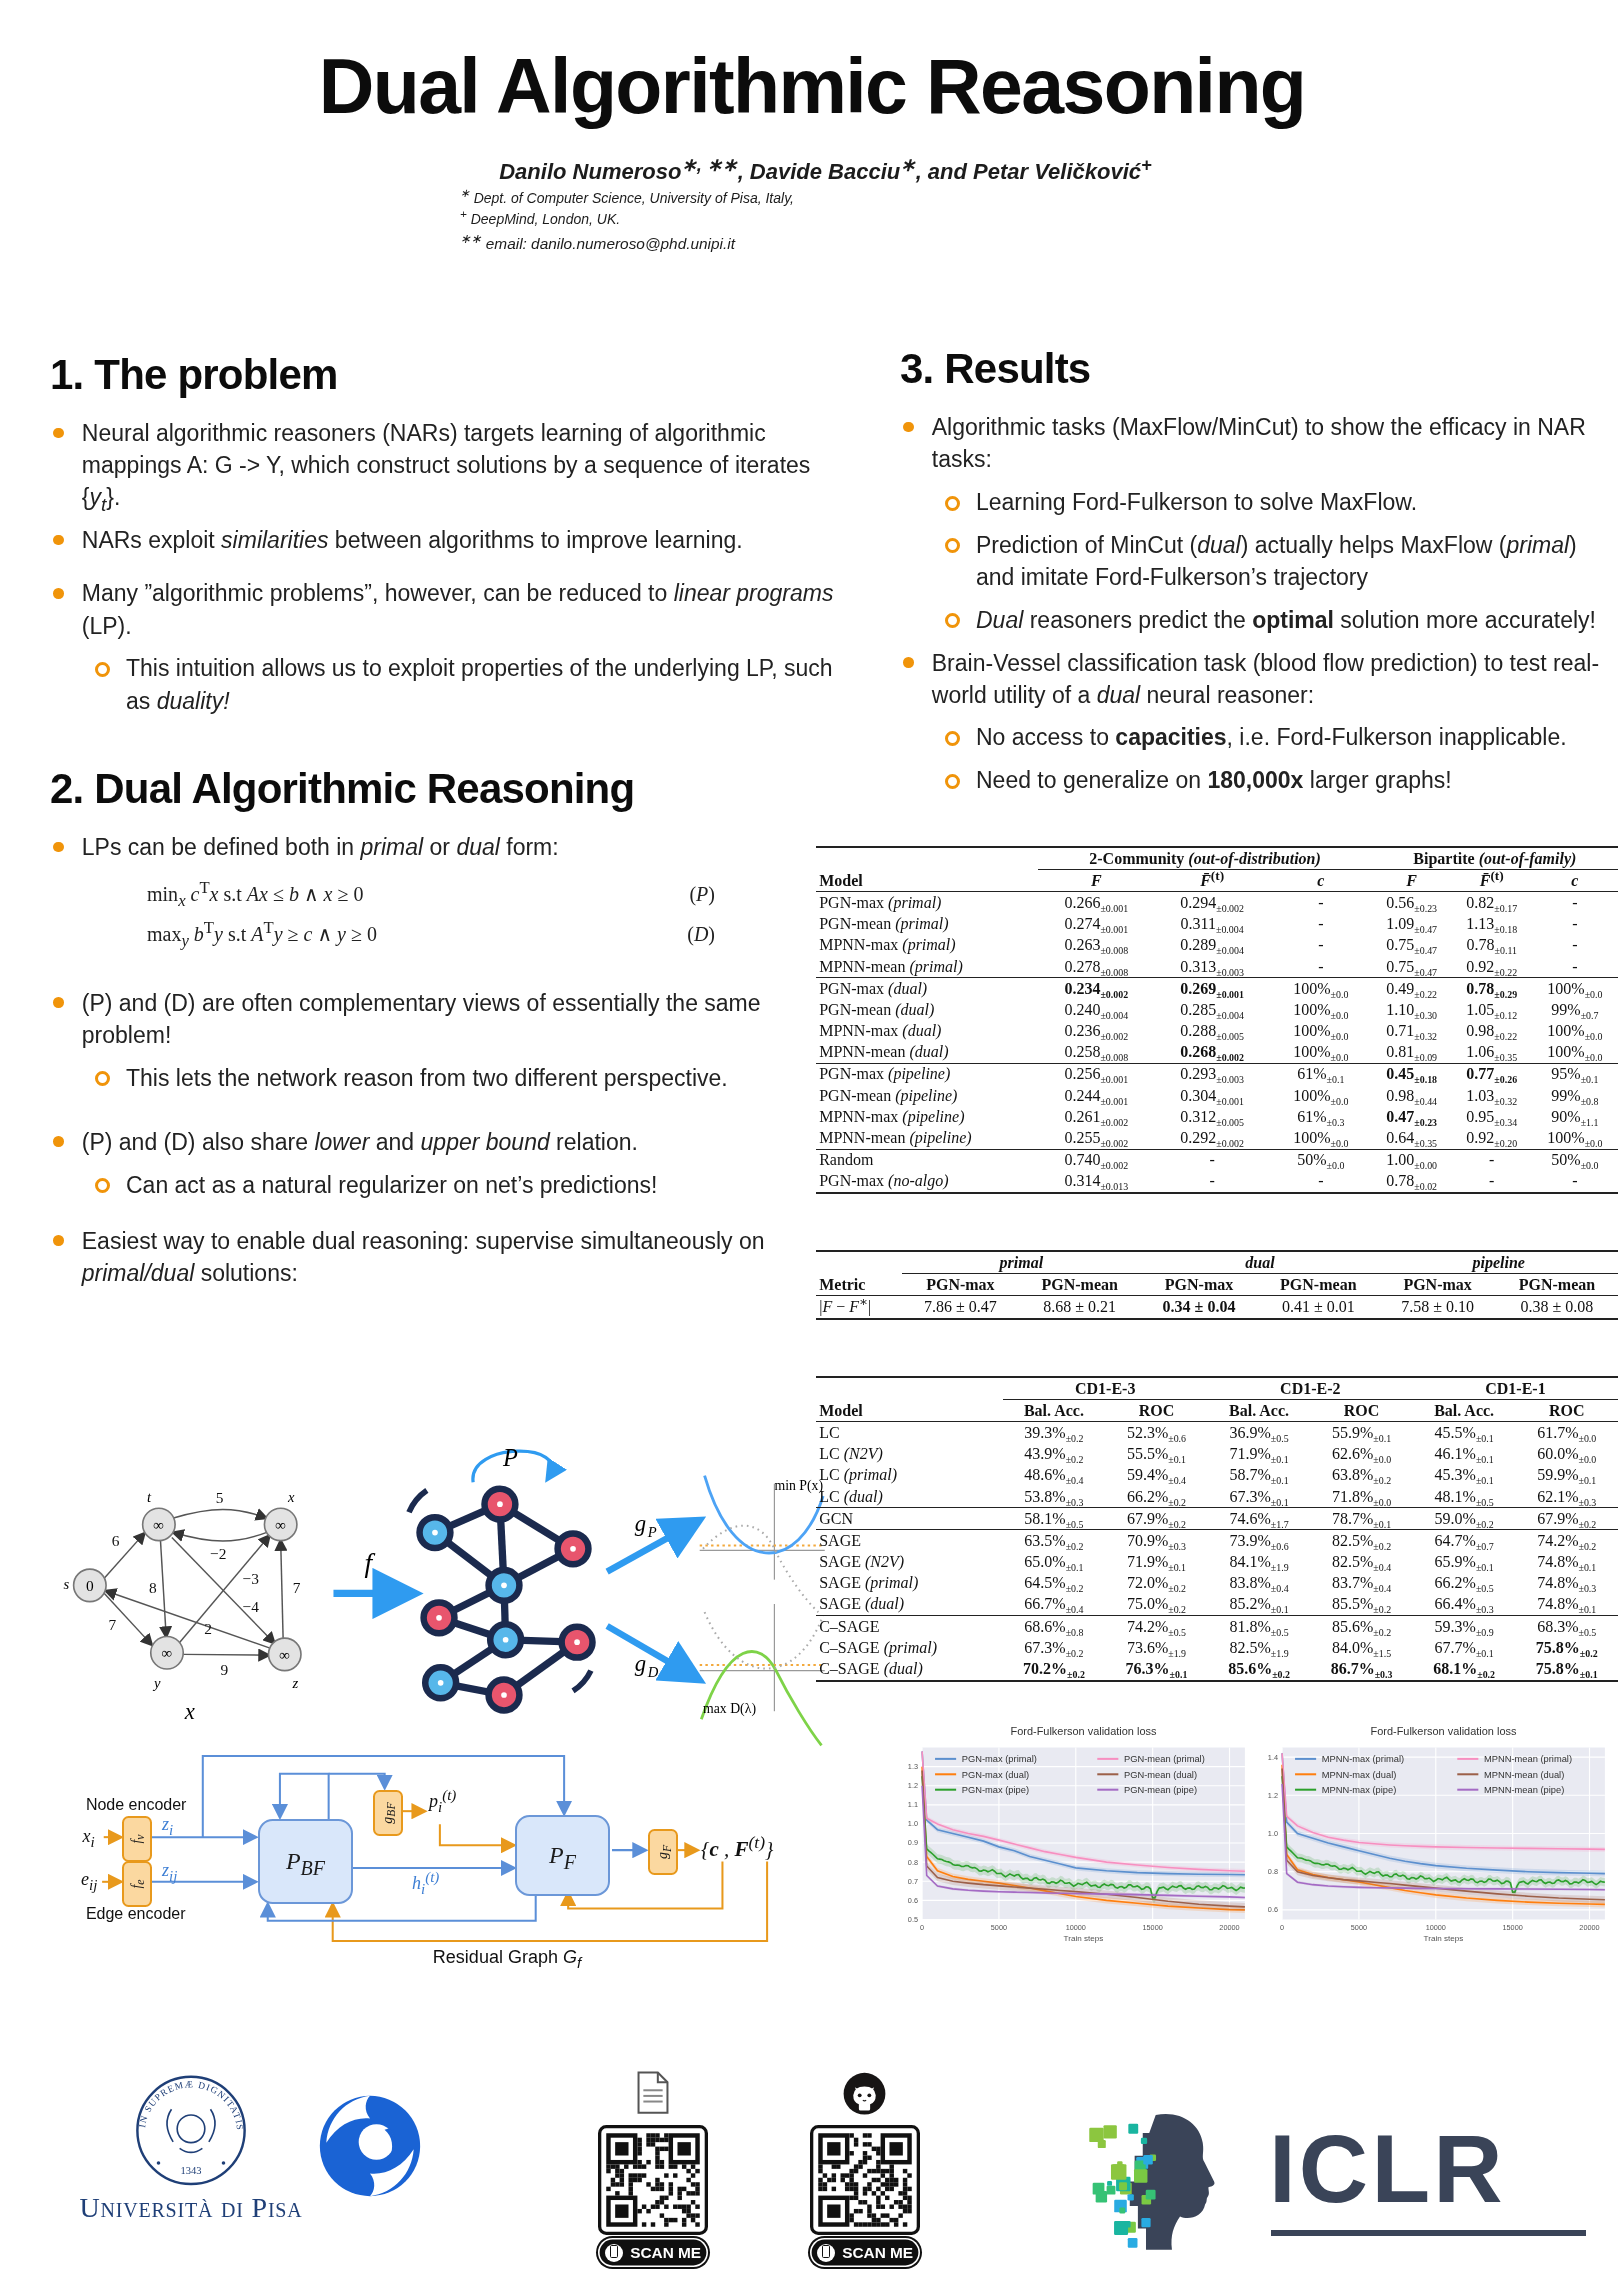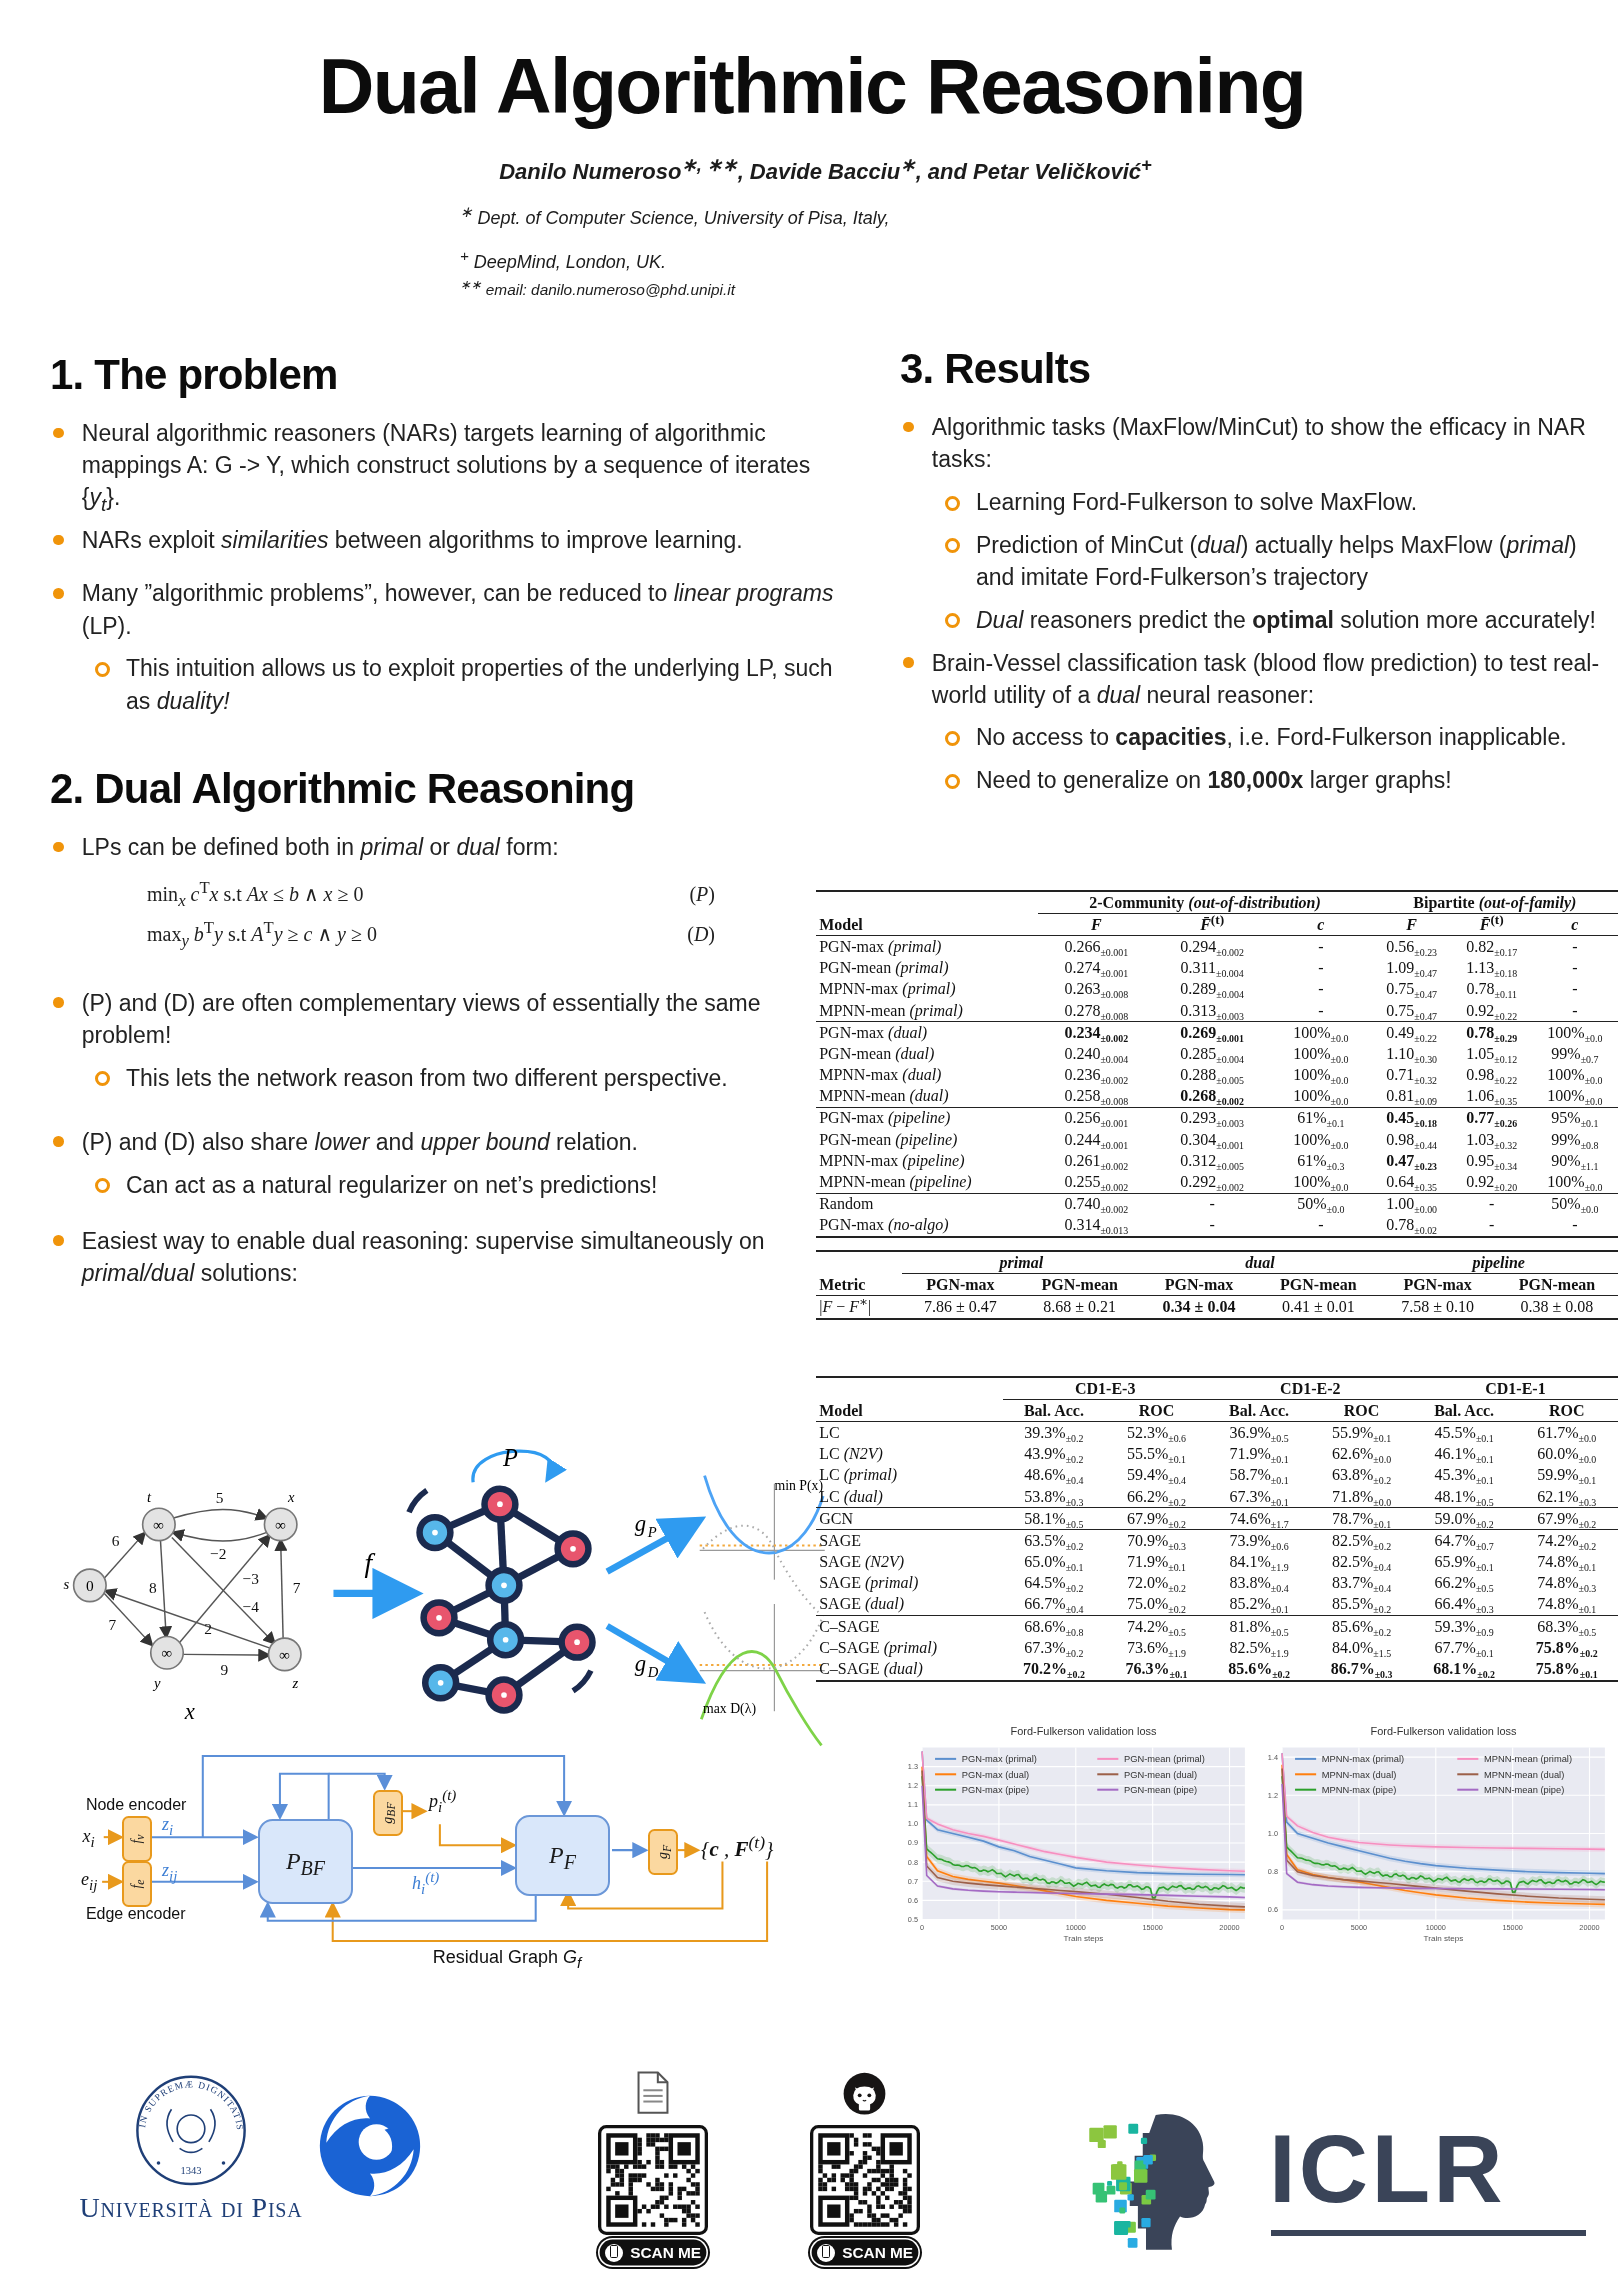--- a/index.html
+++ b/index.html
@@ -2,21 +2,21 @@
 <html style="font-size:13px"><head>
 <meta charset="utf-8">
 <style>
   html,body{margin:0;padding:0;background:#fff;}
   #poster{position:relative;width:1624px;height:2295px;background:#ffffff;overflow:hidden;
           font-family:"Liberation Sans",sans-serif;color:#1c1c1c;}
   .abs{position:absolute;}
   
   .title{width:1624px;text-align:center;font-size:77px;font-weight:800;letter-spacing:-1.6px;color:#0c0c0c;}
   .authors{font-size:22px;font-style:italic;font-weight:600;text-align:center;}
-  .affil{font-size:18px;font-style:italic;margin-top:23px;}
+  .affil{font-size:14px;font-style:italic;margin-top:5px;}
   .email{font-size:15.4px;font-style:italic;margin-top:8px;}
   
   .sec-h{font-size:42px;font-weight:800;letter-spacing:-0.8px;color:#0c0c0c;margin:0 0 18px 0;}
   .bullets{font-size:23px;line-height:1.40;color:#222;}
   .b{display:flex;margin:10.6px 0;}
   .b .txt{flex:1;}
   .dot{flex:0 0 10.6px;width:10.6px;height:10.6px;border-radius:50%;background:#F0940A;margin:10.6px 18px 0 3.2px;}
   .ring{flex:0 0 9px;width:9px;height:9px;border-radius:50%;border:3.2px solid #F0940A;background:#fff;margin:9.7px 16px 0 45px;}
   
   .eqblock{font-family:"Liberation Serif","DejaVu Serif",serif;font-size:20px;margin:17px 0 8px 97px;width:568px;}
@@ -360,21 +360,21 @@
           <span class="ring"></span>
           <span class="txt">No access to <b>capacities</b>, i.e. Ford-Fulkerson inapplicable.</span>
         </div>
       <div class="b">
           <span class="ring"></span>
           <span class="txt">Need to generalize on <b>180,000x</b> larger graphs!</span>
         </div>
     </div>
   </div>
 
-  <div id="t1w" class="abs" style="top:890px;left:816px;width:802px;">
+  <div id="t1w" class="abs" style="top:846px;left:816px;width:802px;">
       <table class="ltx">
         <thead>
           <tr class="grp-row">
             <th colspan="1" style="border-bottom: none;"></th>
             <th colspan="3">2-Community <i>(out-of-distribution)</i></th>
             <th colspan="3">Bipartite <i>(out-of-family)</i></th>
           </tr>
           <tr>
             <th class="lbl">Model</th>
             <th><i>F</i></th>

